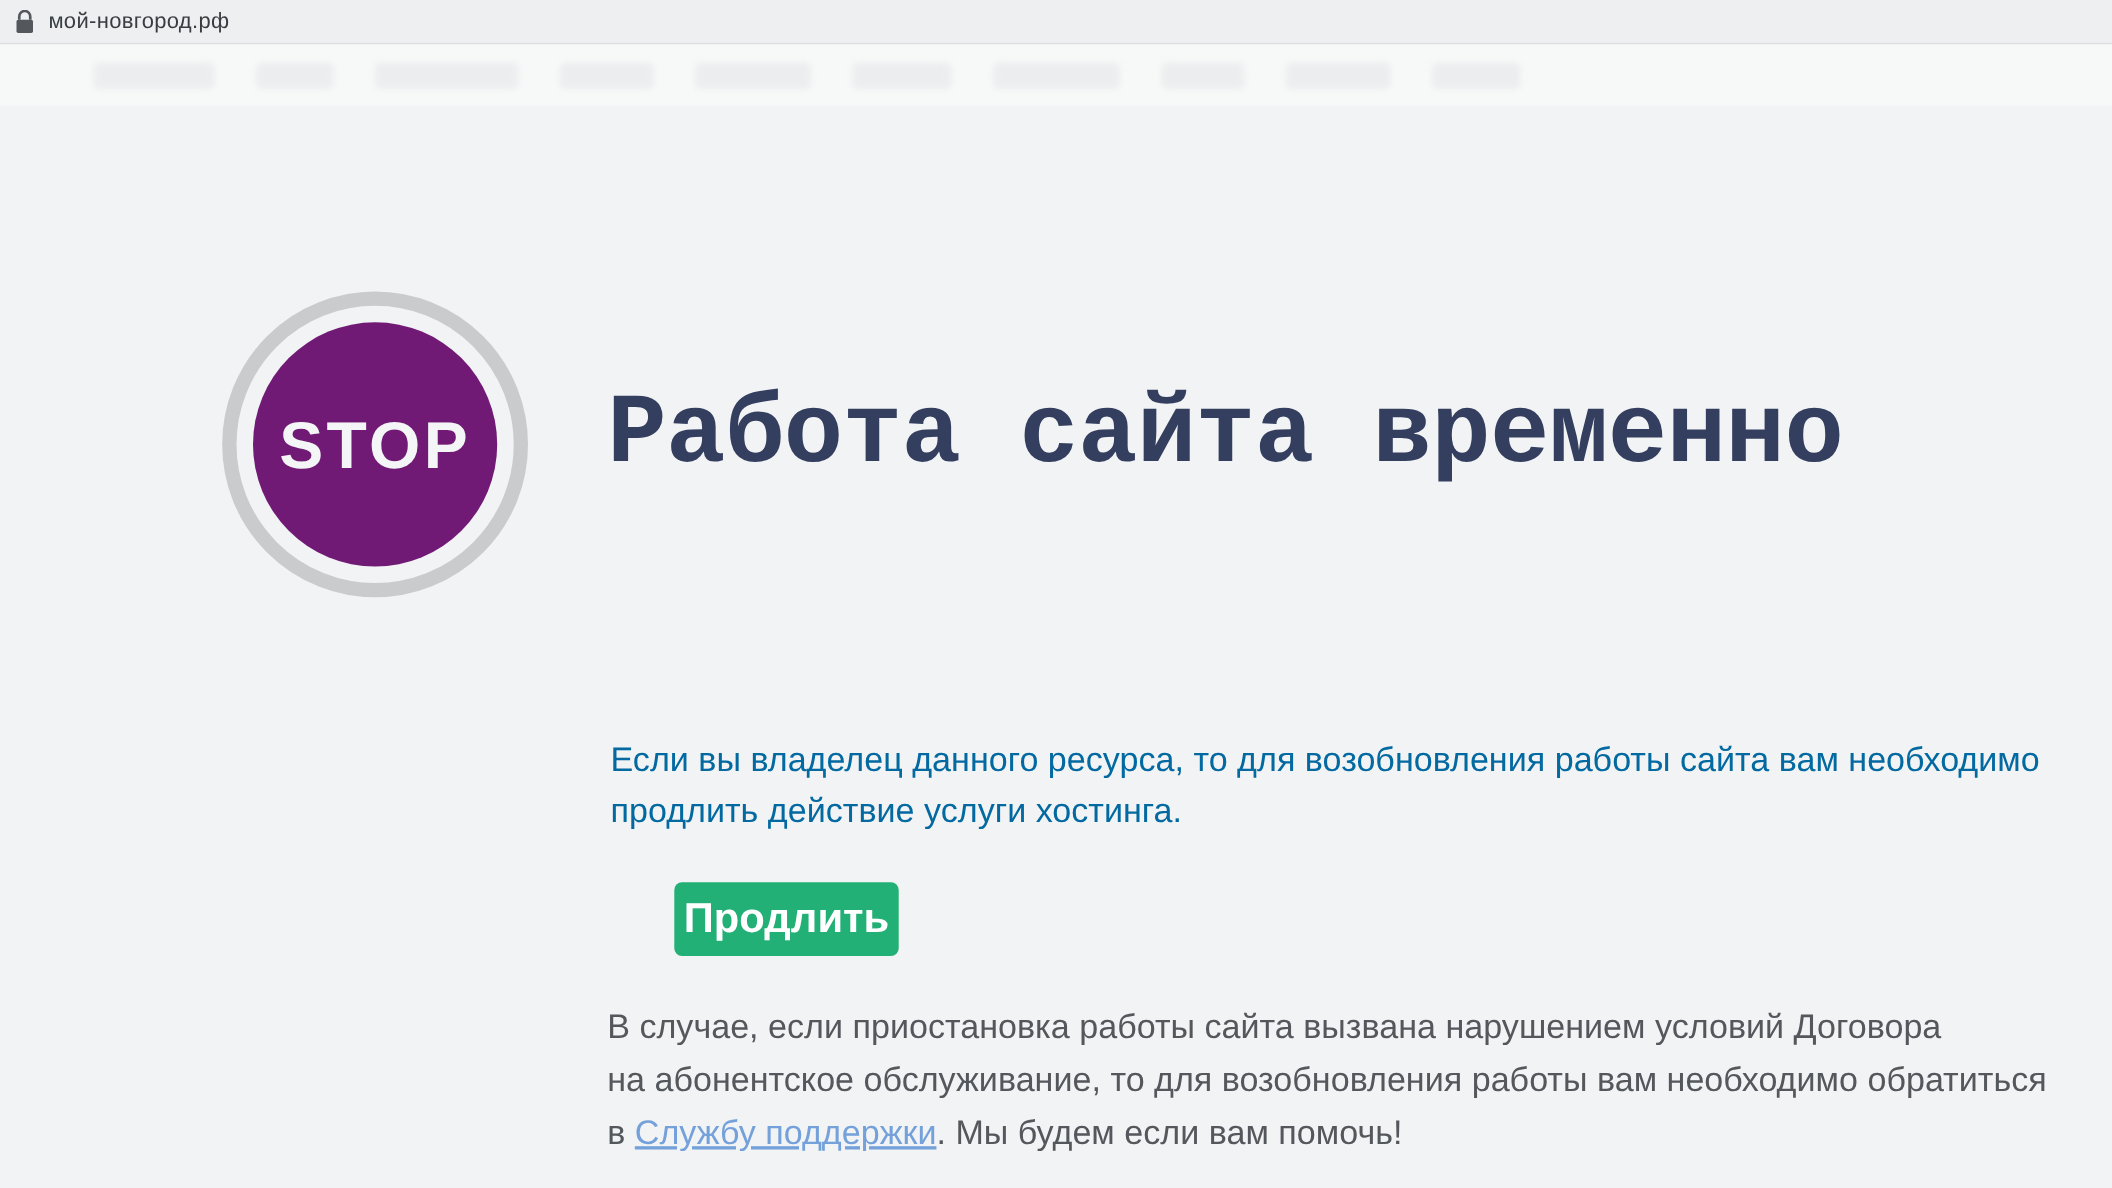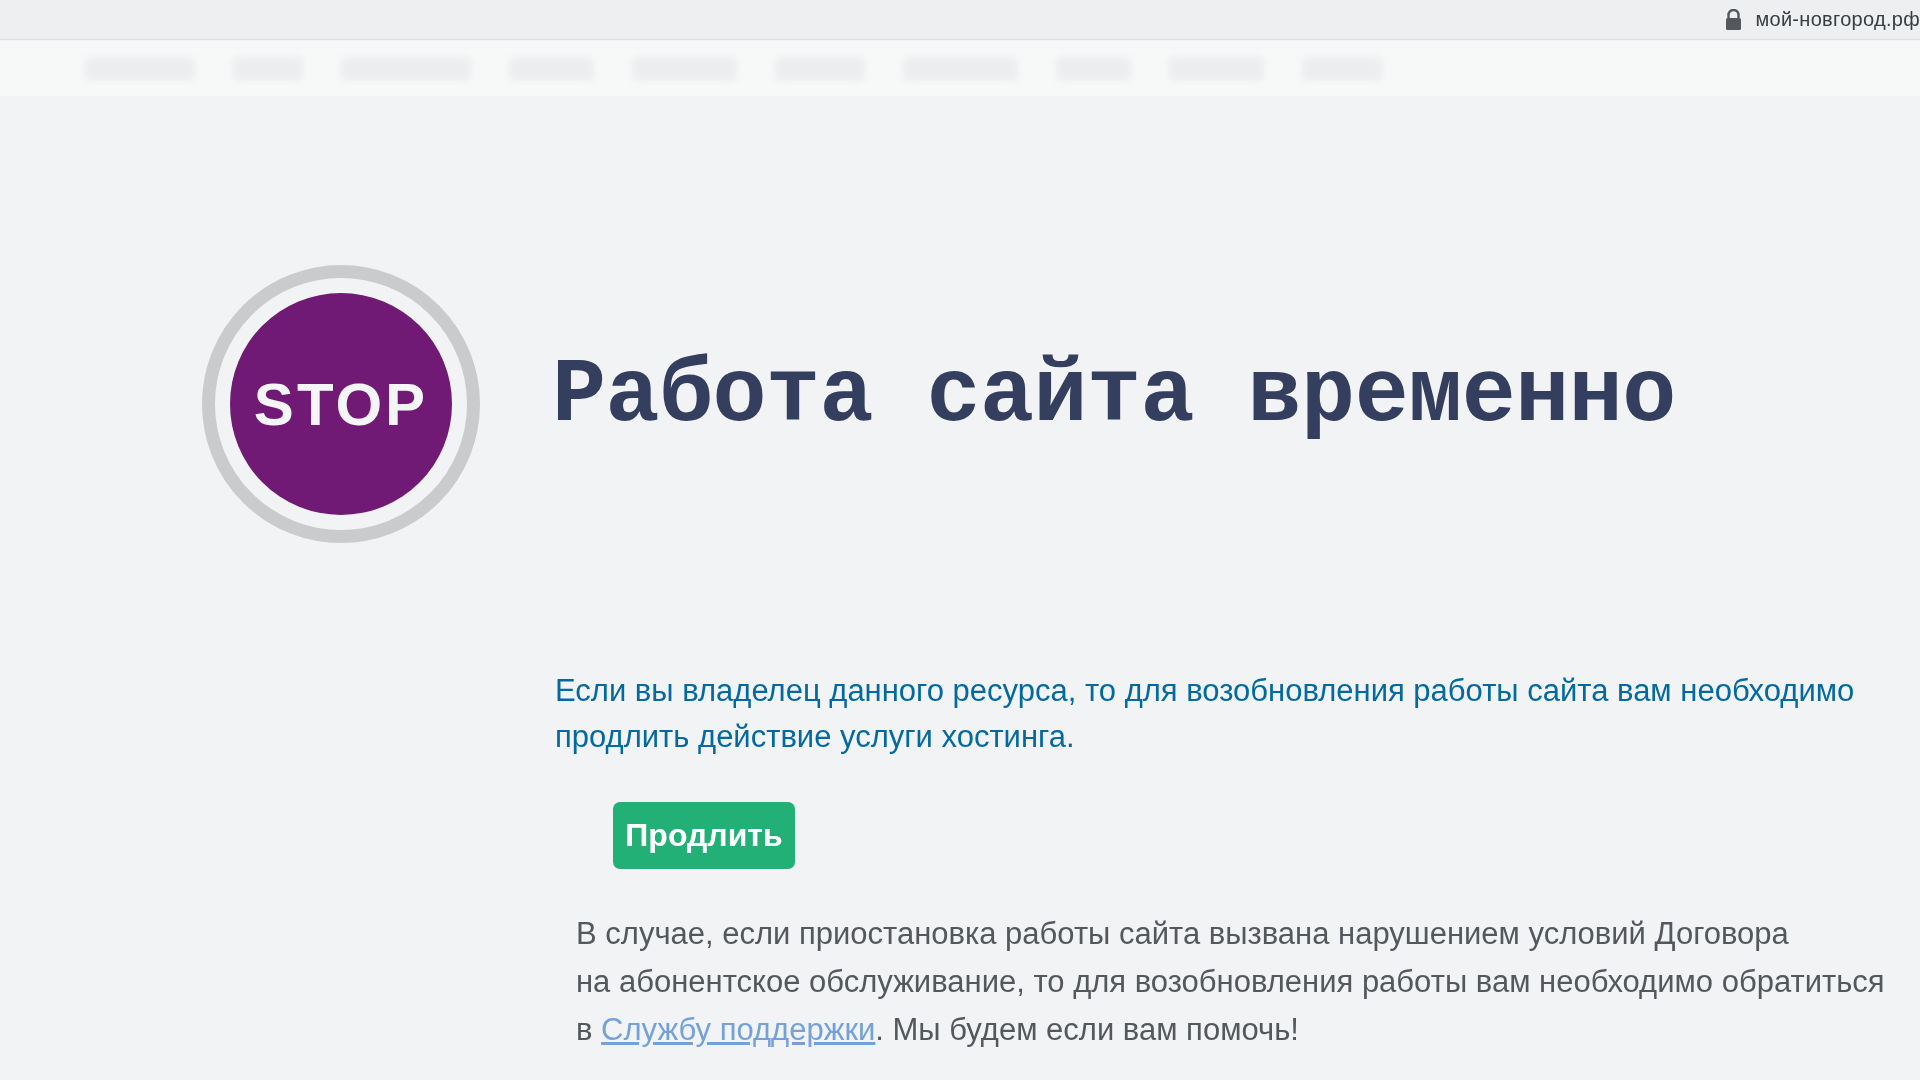--- a/index.html
+++ b/index.html
@@ -5,21 +5,21 @@
   html,body{margin:0;padding:0;background:#e8e9ea;}
   .screen{
     position:relative;width:1920px;height:1080px;overflow:hidden;
     background:#f2f3f4;
     font-family:"Liberation Sans",sans-serif;
   }
   
   .topbar{
     position:absolute;left:0;top:0;width:100%;height:40px;
     background:#edeff0;border-bottom:1px solid #dcdedf;
-    display:flex;align-items:center;padding-left:14px;box-sizing:border-box;justify-content:flex-end;
+    display:flex;align-items:center;padding-left:14px;box-sizing:border-box;
   }
   .lock{display:flex;align-items:center;margin-right:13px;}
   .url{font-size:20px;color:#393d42;letter-spacing:.3px;}
   
   .ghostband{
     position:absolute;left:0;top:41px;width:100%;height:55px;
     background:#f7f8f8;
     display:flex;align-items:center;gap:38px;padding-left:85px;box-sizing:border-box;
     overflow:hidden;
   }
@@ -43,28 +43,28 @@
   }
   .subtitle{
     position:absolute;left:555px;top:425px;
     font-size:56px;font-weight:normal;color:#ec7b7c;white-space:nowrap;
   }
   .intro{
     position:absolute;left:555px;top:572px;
     font-size:31px;line-height:46px;color:#0369a1;white-space:nowrap;
   }
   .renew-btn{
-    position:absolute;left:613px;top:706px;width:182px;height:67px;
+    position:absolute;left:613px;top:706px;width:204px;height:67px;
     background:#23b076;border:none;border-radius:7px;
-    color:#ffffff;font-weight:bold;font-size:32px;font-family:inherit;
+    color:#ffffff;font-weight:bold;font-size:38px;font-family:inherit;
     cursor:pointer;
   }
   .note{
     position:absolute;left:552px;top:814px;
-    font-size:31px;line-height:48px;color:#54585d;white-space:nowrap;margin-left:24px;
+    font-size:31px;line-height:48px;color:#54585d;white-space:nowrap;
   }
   .support-link{color:#74a1da;text-decoration:underline;cursor:pointer;}
   .line{white-space:nowrap;}
 </style>
 </head>
 <body>
 
 <div class="screen">
 
   <div class="topbar">

